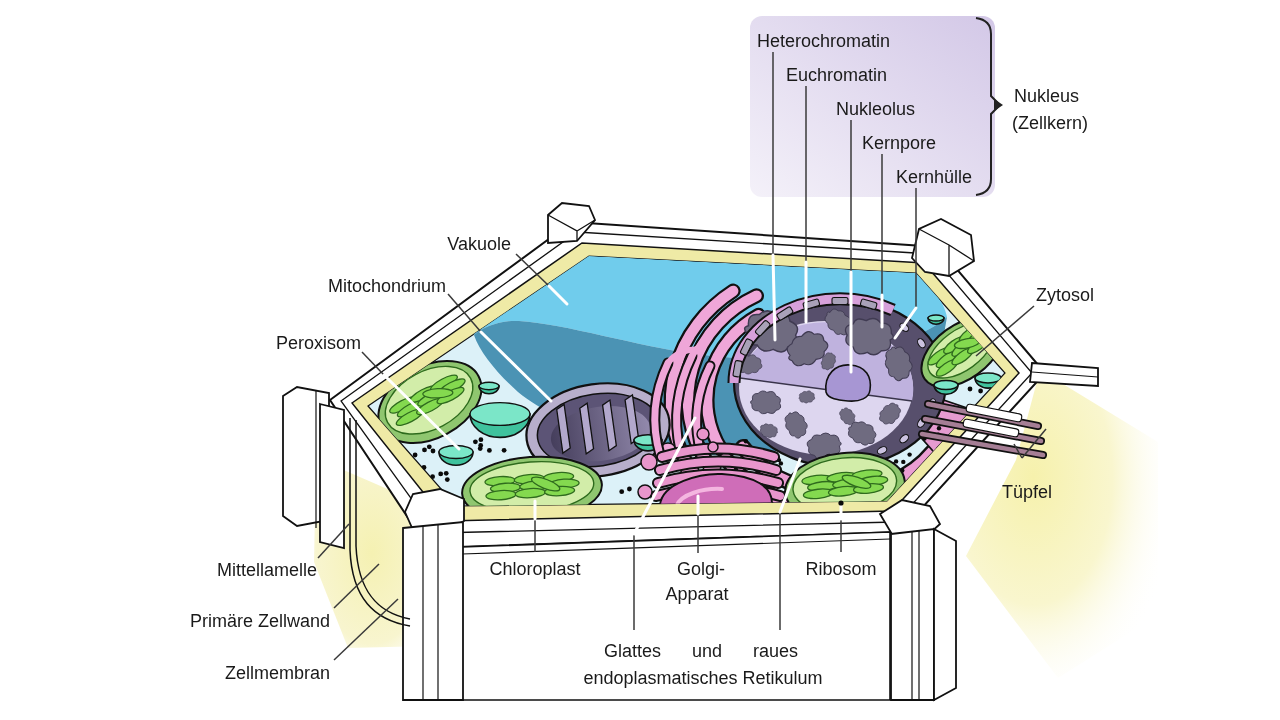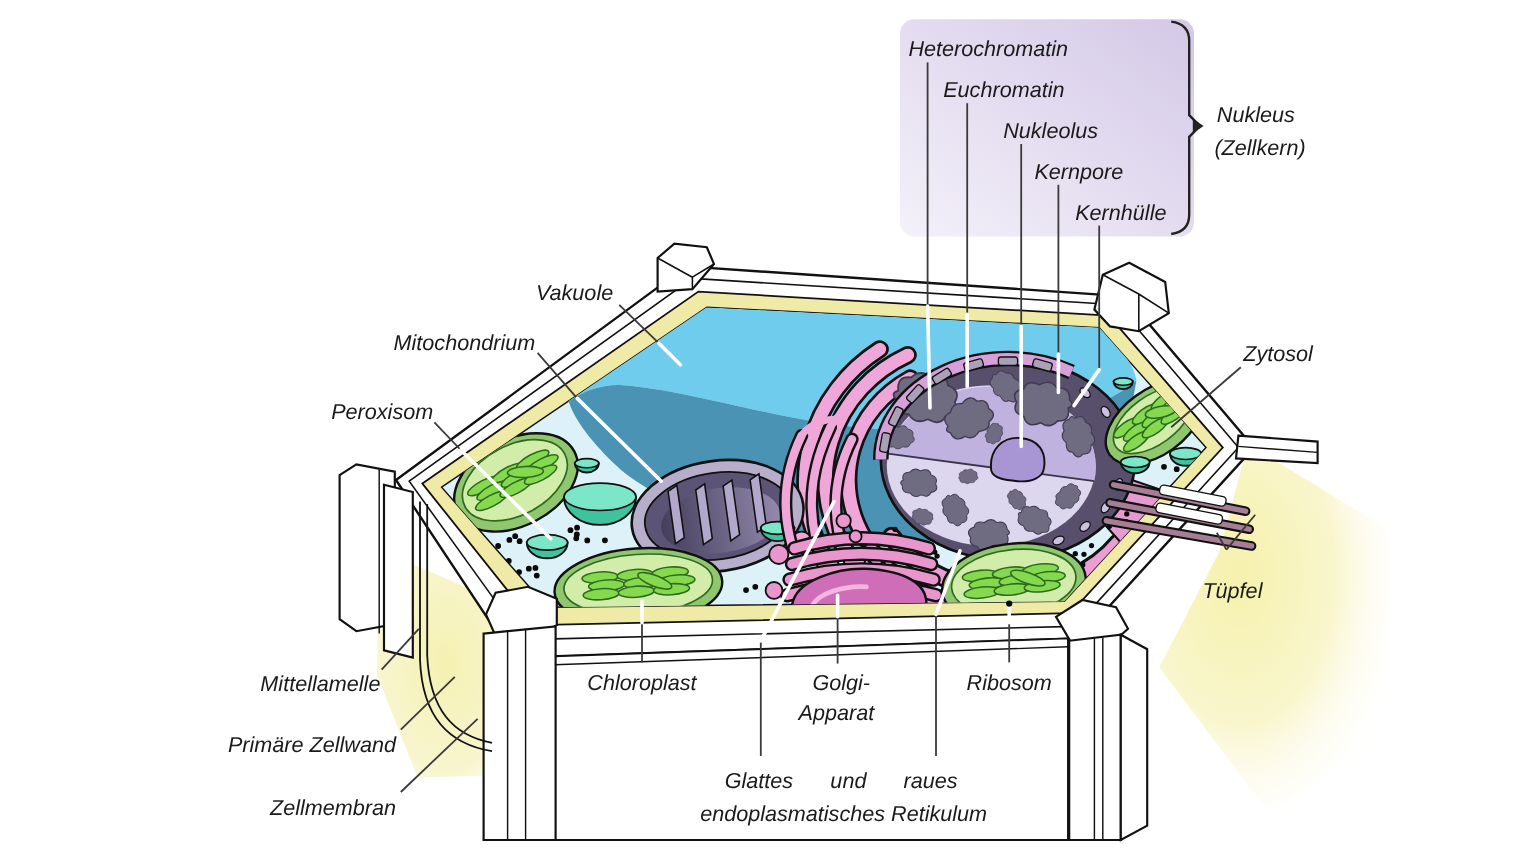--- a/index.html
+++ b/index.html
@@ -1,16 +1,16 @@
 <!DOCTYPE html>
 <html><head>
 <meta charset="utf-8">
 <style>
   html,body{margin:0;padding:0;background:#fff;}
-  .stage{position:relative;width:1280px;height:720px;background:#fff;overflow:hidden;font-style:italic;}
+  .stage{position:relative;width:1280px;height:720px;background:#fff;overflow:hidden;}
   svg{display:block;}
   text{font-family:"Liberation Sans","DejaVu Sans",sans-serif;font-size:18px;fill:#1a1a1a;}
   .lbl-end{text-anchor:end;}
   .lbl-mid{text-anchor:middle;}
   .spread{word-spacing:26px;}
   .blk{stroke:#3a3a3a;stroke-width:1.5;fill:none;}
   .wht{stroke:#ffffff;stroke-width:3;fill:none;stroke-linecap:round;}
 </style>
 </head>
 <body>

